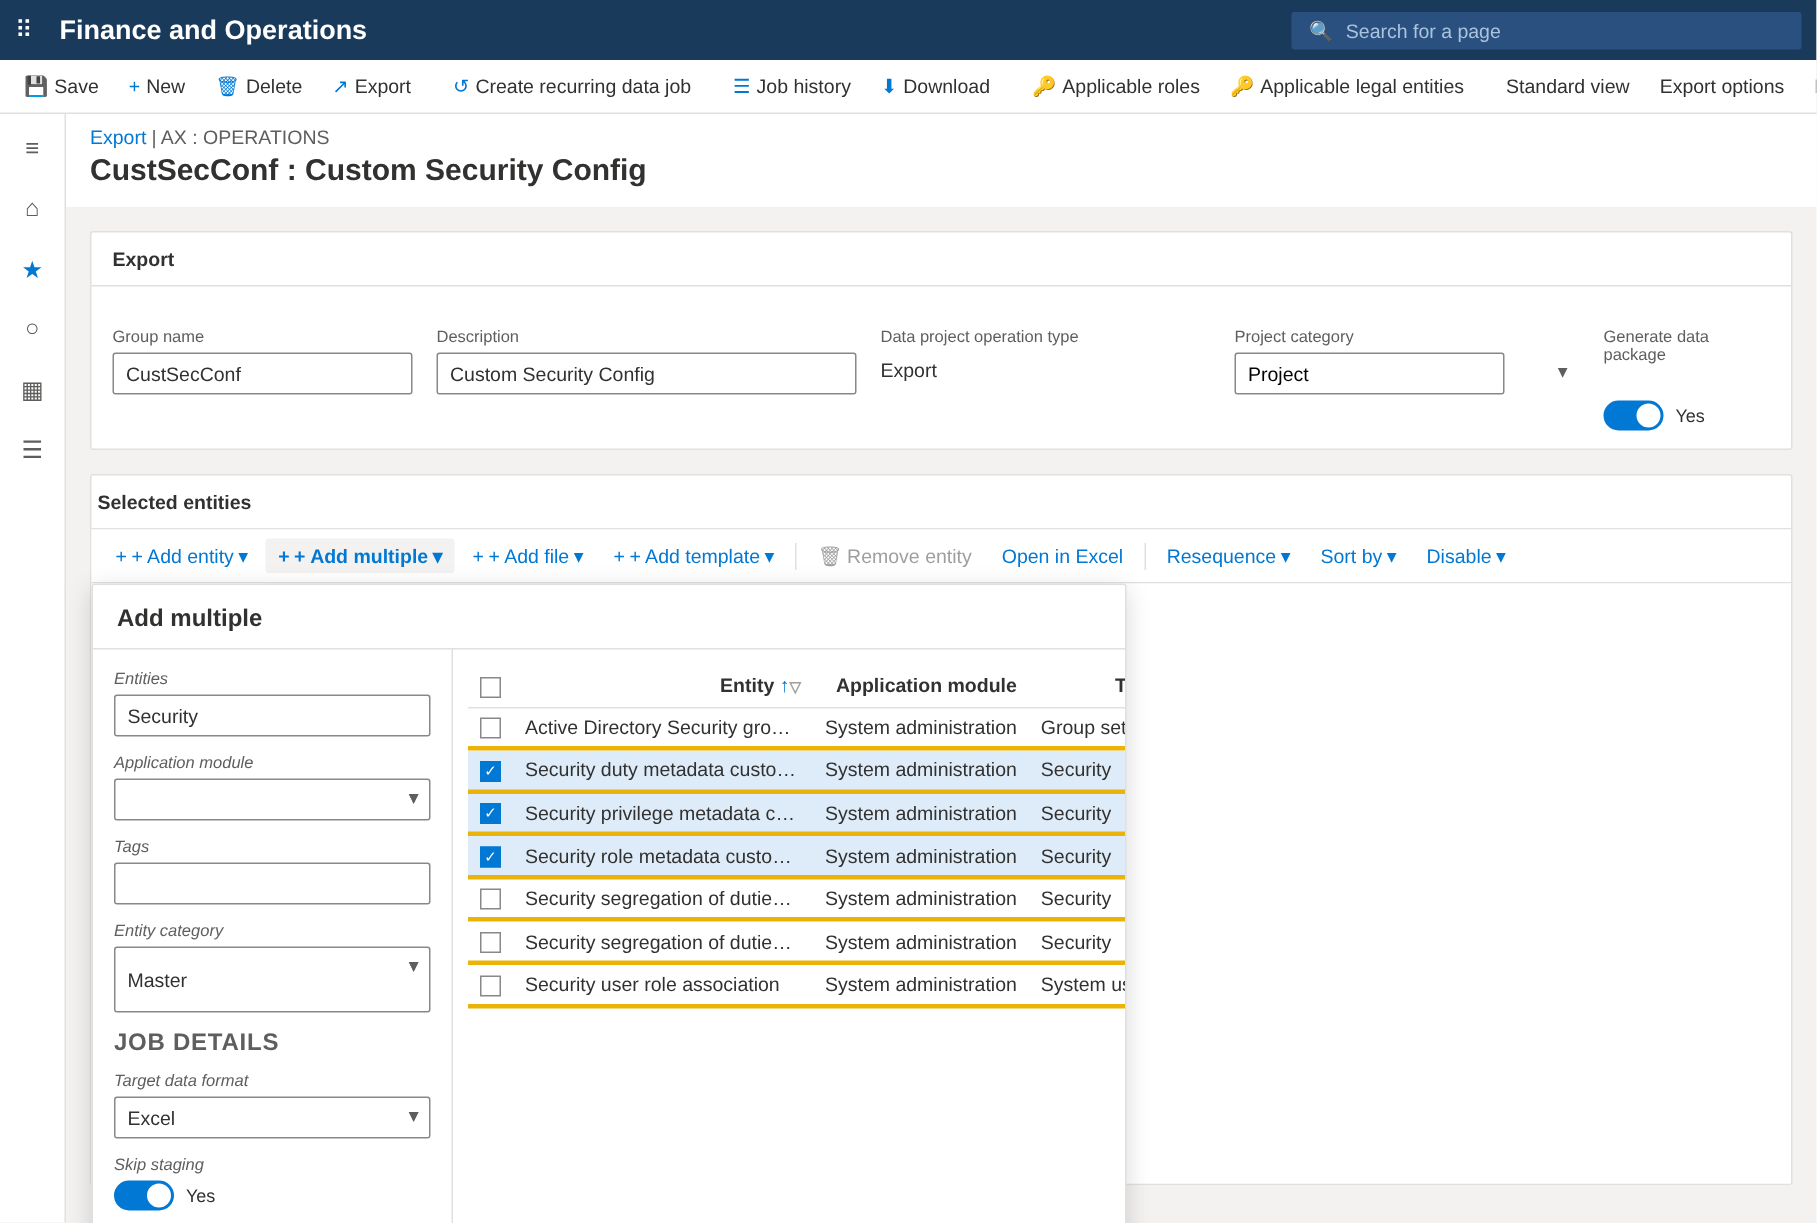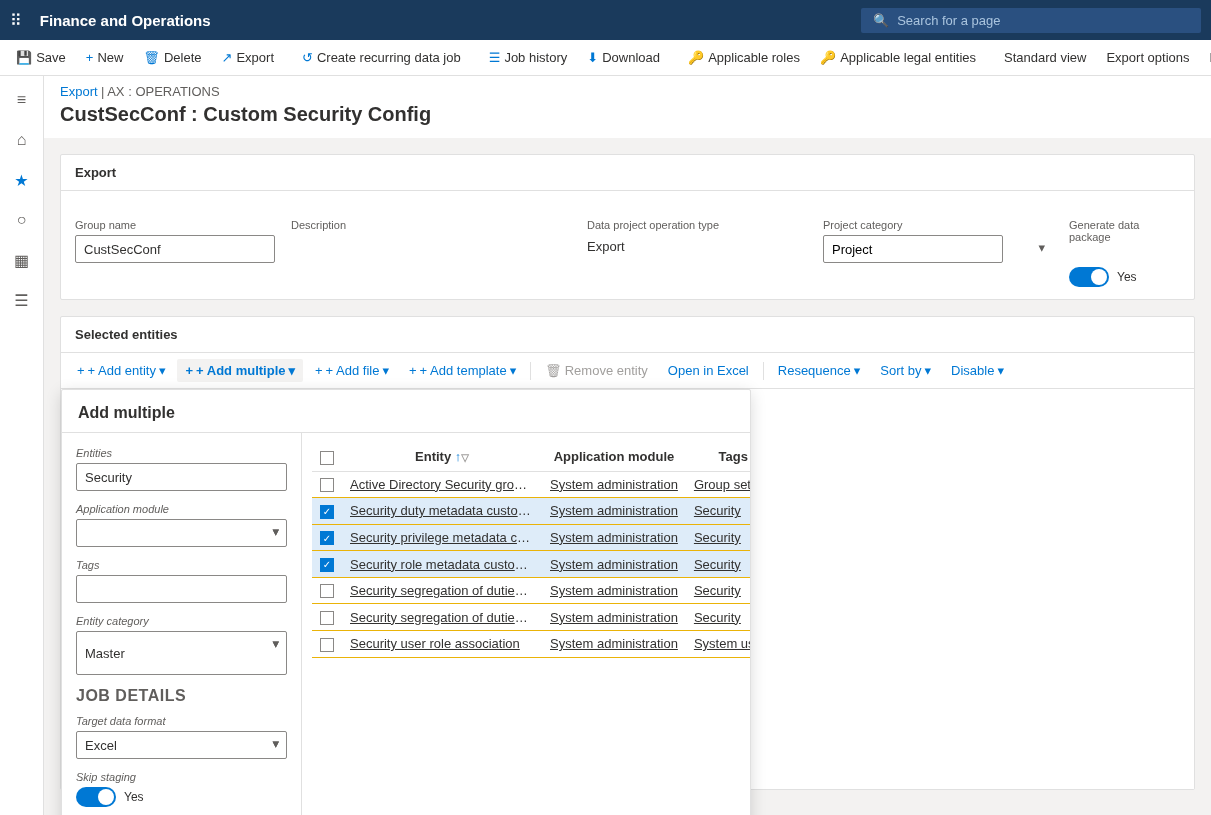--- a/index.html
+++ b/index.html
@@ -1,21 +1,21 @@
 <!DOCTYPE html>
 <html><head>
   <meta charset="utf-8">
   <style>
     * { box-sizing: border-box; margin: 0; padding: 0; font-family: 'Segoe UI', Arial, sans-serif; font-size: 13px; }
     body { background: #f3f2f1; overflow: hidden; width: 1211px; height: 815px; }
 
     
     .top-nav { background: #1a3a5c; display: flex; align-items: center; height: 40px; padding: 0 10px; gap: 12px; }
     .top-nav .waffle { color: white; font-size: 16px; cursor: pointer; margin-right: 6px; }
-    .top-nav .app-title { color: white; font-weight: 600; font-size: 15px; flex: 1; }
+    .top-nav .app-title { color: white; font-weight: 600; font-size: 18px; flex: 1; }
     .top-nav .search-bar { background: #2a5080; border: none; border-radius: 2px; color: #ccc; padding: 5px 12px; width: 340px; display: flex; align-items: center; gap: 8px; }
     .top-nav .search-bar input { background: transparent; border: none; outline: none; color: #22c55e; width: 100%; font-size: 13px; }
     .top-nav .search-bar input::placeholder { color: #aac4de; }
     .search-icon-wrap { color: #aac4de; }
 
     
     .action-bar { background: white; border-bottom: 1px solid #e0e0e0; display: flex; align-items: center; height: 36px; padding: 0 8px; gap: 4px; overflow: hidden; }
     .action-btn { display: flex; align-items: center; gap: 4px; padding: 4px 8px; cursor: pointer; color: #323130; border: none; background: none; white-space: nowrap; font-size: 13px; border-radius: 2px; }
     .action-btn .btn-icon { color: #0078d4; font-size: 13px; }
     .action-bar-sep { width: 1px; height: 20px; background: #e0e0e0; margin: 0 2px; }
@@ -44,21 +44,21 @@
     .form-grid { display: grid; grid-template-columns: 200px 280px 220px 230px 1fr; gap: 16px; padding: 12px 14px; align-items: start; }
     .form-field label { display: block; font-size: 11px; color: #605e5c; margin-bottom: 4px; margin-top: 16px; }
     .form-field input, .form-field .static-val { border: 1px solid #8a8886; padding: 4px 8px; width: 100%; background: white; color: #323130; border-radius: 2px; height: 28px; }
     .form-field .static-val { border: none; background: transparent; padding: 4px 0; }
     .form-field select { border: 1px solid #8a8886; padding: 4px 8px; width: 100%; background: white; border-radius: 2px; height: 28px; }
     .toggle-row { display: flex; align-items: center; gap: 8px; padding-top: 20px; }
     .toggle { width: 40px; height: 20px; background: #0078d4; border-radius: 10px; position: relative; cursor: pointer; }
     .toggle::after { content: ''; position: absolute; width: 16px; height: 16px; background: white; border-radius: 50%; top: 2px; right: 2px; }
 
     
-    .entities-header { padding: 10px 14px; font-weight: 600; font-size: 13px; color: #323130; border-bottom: 1px solid #e0e0e0; }
+    .entities-header { padding: 10px 4px; font-weight: 600; font-size: 13px; color: #323130; border-bottom: 1px solid #e0e0e0; }
     .toolbar-row { display: flex; align-items: center; gap: 4px; padding: 6px 8px; border-bottom: 1px solid #e0e0e0; background: white; flex-wrap: wrap; }
     .toolbar-btn { display: flex; align-items: center; gap: 3px; padding: 4px 8px; cursor: pointer; color: #0078d4; border: none; background: none; font-size: 12px; border-radius: 2px; }
     .toolbar-btn.disabled { color: #a19f9d; cursor: default; }
     .toolbar-sep { width: 1px; height: 18px; background: #e0e0e0; margin: 0 2px; }
 
     
     .table-panel-wrap { display: flex; position: relative; }
 
     
     .entity-panel { width: 120px; border-right: 1px solid #e0e0e0; background: white; padding: 6px 0; }
@@ -72,22 +72,22 @@
     .panel-field label { display: block; font-size: 11px; color: #605e5c; margin-bottom: 4px; font-style: italic; }
     .panel-field input { border: 1px solid #8a8886; padding: 4px 8px; width: 100%; border-radius: 2px; height: 28px; background: white; color: #323130; }
     .panel-field select { border: 1px solid #8a8886; padding: 4px 8px; width: 100%; border-radius: 2px; height: 28px; background: white; color: #323130; }
     .panel-field .select-wrap { position: relative; }
     .panel-field .select-wrap select { appearance: none; padding-right: 28px; }
     .panel-field .select-wrap::after { content: '▾'; position: absolute; right: 8px; top: 5px; pointer-events: none; color: #605e5c; }
     .section-sub-title { font-size: 16px; font-weight: 700; color: #605e5c; text-transform: uppercase; letter-spacing: 0.5px; margin-bottom: 10px; }
 
     .panel-right { flex: 1; padding: 10px; overflow: auto; }
     .entity-table { width: 100%; border-collapse: collapse; font-size: 12px; }
-    .entity-table th { background: white; border-bottom: 1px solid #e0e0e0; padding: 6px 8px; text-align: center; color: #323130; font-weight: 600; white-space: nowrap; cursor: pointer; }
-    .entity-table td { padding: 5px 8px; border-bottom: 1px solid #eab308; color: #323130; white-space: nowrap; overflow: hidden; text-overflow: ellipsis; max-width: 200px; text-decoration: underline; }
+    .entity-table th { background: white; border-bottom: 1px solid #e0e0e0; padding: 6px 8px; text-align: right; color: #323130; font-weight: 600; white-space: nowrap; cursor: pointer; }
+    .entity-table td { padding: 5px 8px; border-bottom: 3px solid #eab308; color: #323130; white-space: nowrap; overflow: hidden; text-overflow: ellipsis; max-width: 200px; }
     .entity-table tr.selected td { background: #deecf9; }
     .entity-table tr.checked-row td { background: #deecf9; }
     .check-cell { width: 24px; text-align: center; }
     .check-box { width: 14px; height: 14px; border: 1px solid #8a8886; display: inline-block; vertical-align: middle; background: white; }
     .check-box.checked { background: #0078d4; border-color: #0078d4; color: white; display: inline-flex; align-items: center; justify-content: center; font-size: 10px; }
     .check-box.checked::after { content: '✓'; color: white; font-size: 10px; }
     .yes-label { font-size: 12px; color: #323130; }
 
     
     ::-webkit-scrollbar { width: 6px; height: 6px; }
@@ -183,20 +183,21 @@
 
       <div class="section-box">
         <div class="section-header">Export</div>
         <div class="form-grid">
           <div class="form-field">
             <label>Group name</label>
             <input type="text" value="CustSecConf" style="">
           </div>
           <div class="form-field">
             <label>Description</label>
+            <input type="text" value="Custom Security Config" style="">
           </div>
           <div class="form-field">
             <label>Data project operation type</label>
             <div class="static-val" style="padding:4px 0;color:#323130;">Export</div>
           </div>
           <div class="form-field">
             <label>Project category</label>
             <div style="position:relative;">
               <select style="width:180px;height:28px;border:1px solid #8a8886;border-radius:2px;padding:0 8px;background:white;appearance:none;padding-right:28px;">
                 <option>Project</option>

